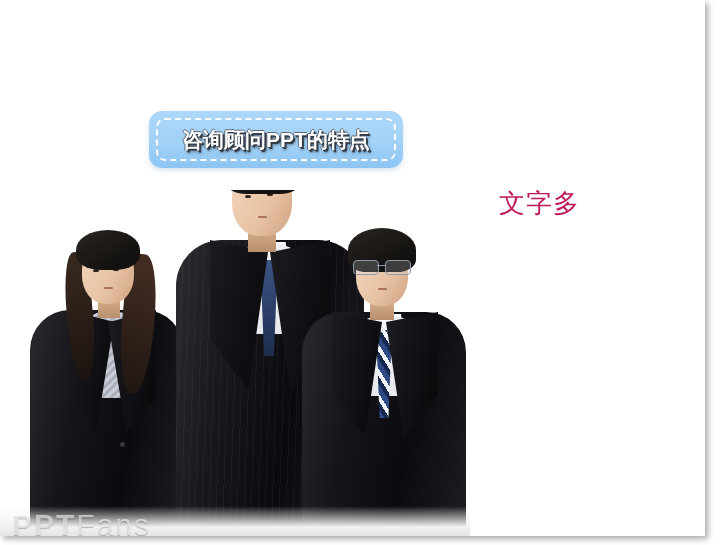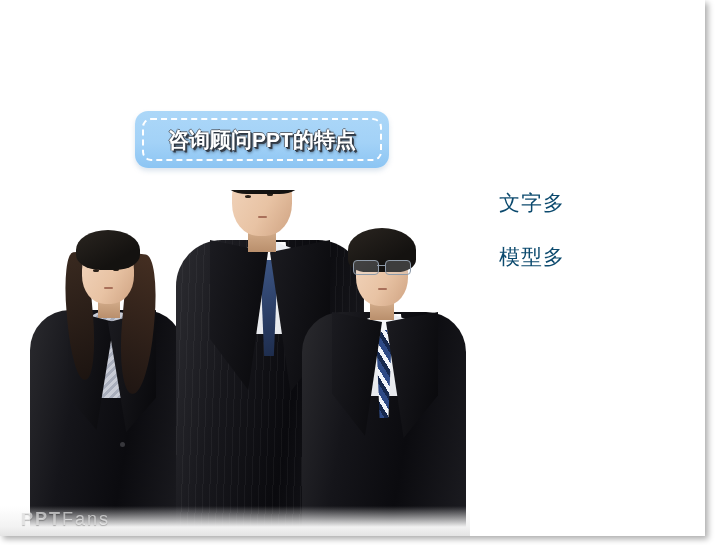--- a/index.html
+++ b/index.html
@@ -20,21 +20,21 @@
     width: 705px;
     height: 536px;
     background: #ffffff;
     overflow: hidden;
     box-shadow: 3px 3px 6px rgba(0,0,0,0.33);
   }
 
   
   #title-box {
     position: absolute;
-    left: 135px;
+    left: 149px;
     top: 111px;
     width: 254px;
     height: 57px;
     border-radius: 13px;
     background: linear-gradient(#ACD7F8 0%, #A3D2F7 55%, #8CC5F3 100%);
     box-shadow: 0 3px 5px rgba(140,170,200,0.30);
   }
   #title-dash {
     position: absolute;
     left: 7px;
@@ -68,24 +68,24 @@
   }
 
   
   #keyword-list {
     position: absolute;
     left: 499px;
     top: 176px;
     width: 120px;
   }
   .keyword {
-    font-size: 21px;
+    font-size: 26px;
     line-height: 54px;
     letter-spacing: 1px;
-    color: #0c4a6e;
+    color: #be185d;
     white-space: nowrap;
   }
 
   
   #photo {
     position: absolute;
     left: 0;
     top: 190px;
     width: 470px;
     height: 346px;
@@ -281,23 +281,23 @@
     clip-path: polygon(0 0, 100% 8%, 66% 100%, 0 66%);
   }
   #person-man2 .lapel-r {
     left: 86px; top: 92px; width: 52px; height: 126px;
     clip-path: polygon(0 8%, 100% 0, 100% 66%, 34% 100%);
   }
 
   
   #watermark {
     position: absolute;
-    left: 21px;
+    left: 12px;
     top: 510px;
-    font-size: 18px;
+    font-size: 30px;
     letter-spacing: 2px;
     line-height: 1;
     color: rgba(255,255,255,0.58);
     text-shadow: 0 1px 1px rgba(0,0,0,0.25);
     pointer-events: none;
   }
   #watermark .wm-strong { font-weight: bold; }
   #watermark .wm-light  { font-weight: normal; }
 </style>
 </head>
@@ -369,20 +369,19 @@
     <div class="floor"></div>
   </div>
 
   <div id="title-box">
     <div id="title-dash"></div>
     <div id="title-text">咨询顾问PPT的特点</div>
   </div>
 
   <div id="keyword-list">
     <div class="keyword">文字多</div>
-    <div class="keyword">模型多</div>
   </div>
 
   <div id="watermark">
     <span class="wm-strong">PPT</span><span class="wm-light">Fans</span>
   </div>
 
 </div>
 
 </body></html>

